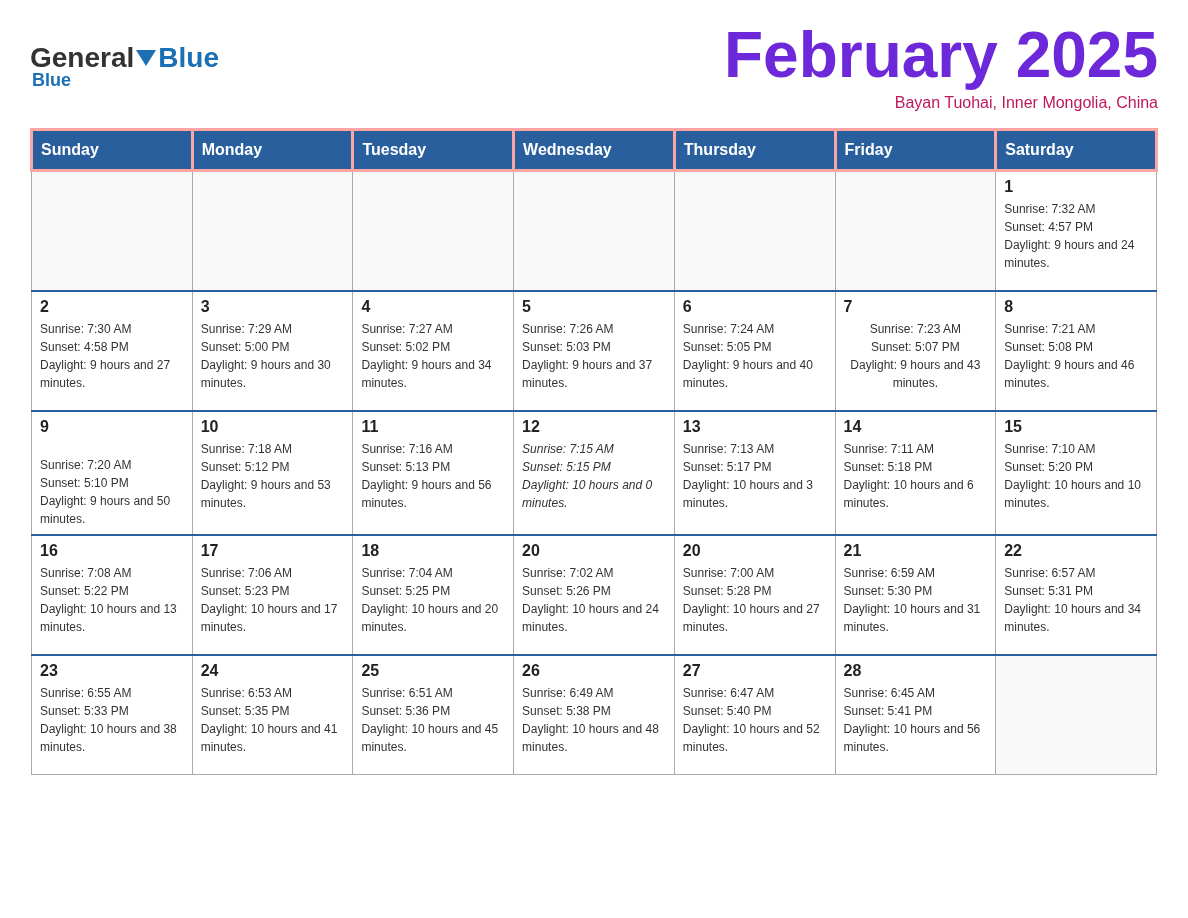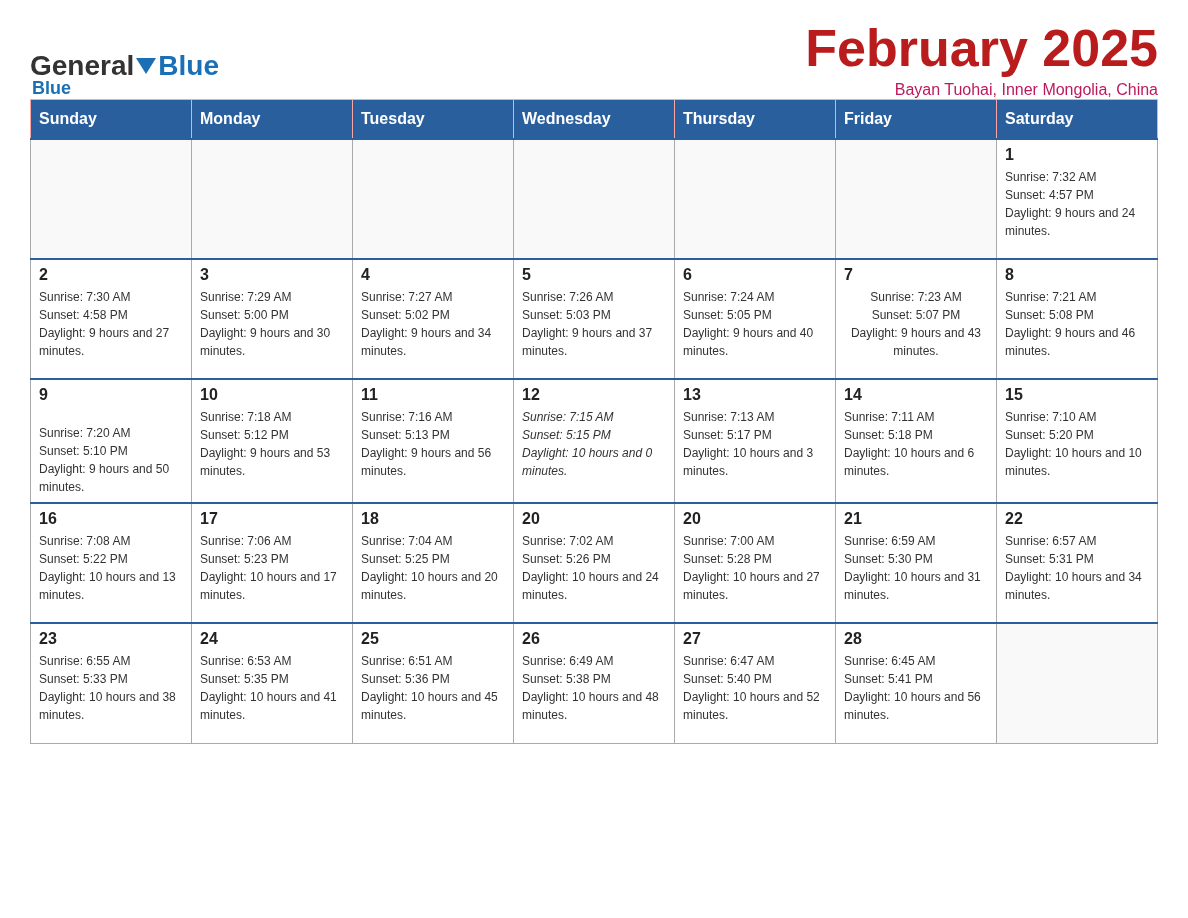--- a/index.html
+++ b/index.html
@@ -6,21 +6,22 @@
     body {
       font-family: Arial, sans-serif;
       background: #fff;
       padding: 20px 30px;
       width: 1188px;
       min-height: 918px;
     }
     .header {
       display: flex;
       justify-content: space-between;
-      align-items: flex-end;
+      align-items: center;
+      margin-bottom: 16px;
     }
     .logo {
       display: flex;
       flex-direction: column;
       align-items: flex-start;
     }
     .logo-text {
       display: flex;
       align-items: center;
       font-size: 28px;
@@ -43,42 +44,42 @@
       color: #1a6fb5;
       font-size: 18px;
       font-weight: bold;
       margin-top: -4px;
       padding-left: 2px;
     }
     .title-area {
       text-align: right;
     }
     .month-title {
-      font-size: 52px;
-      font-weight: bold;
-      color: #b91c1c;
+      font-size: 64px;
+      font-weight: bold;
+      color: #6d28d9;
       line-height: 1.1;
     }
     .location {
       font-size: 16px;
       color: #be185d;
       margin-top: 4px;
     }
     .calendar {
       width: 100%;
       border-collapse: collapse;
     }
     .calendar th {
       background-color: #2a5f9e;
       color: #fff;
       padding: 10px 8px;
       font-size: 16px;
       font-weight: bold;
       text-align: left;
-      border: 1px solid #fca5a5;
+      border: 3px solid #fca5a5;
     }
     .calendar td {
       border: 1px solid #aaa;
       vertical-align: top;
       padding: 6px 8px;
       width: 14.28%;
       min-height: 110px;
       height: 120px;
     }
     .calendar tr td {

